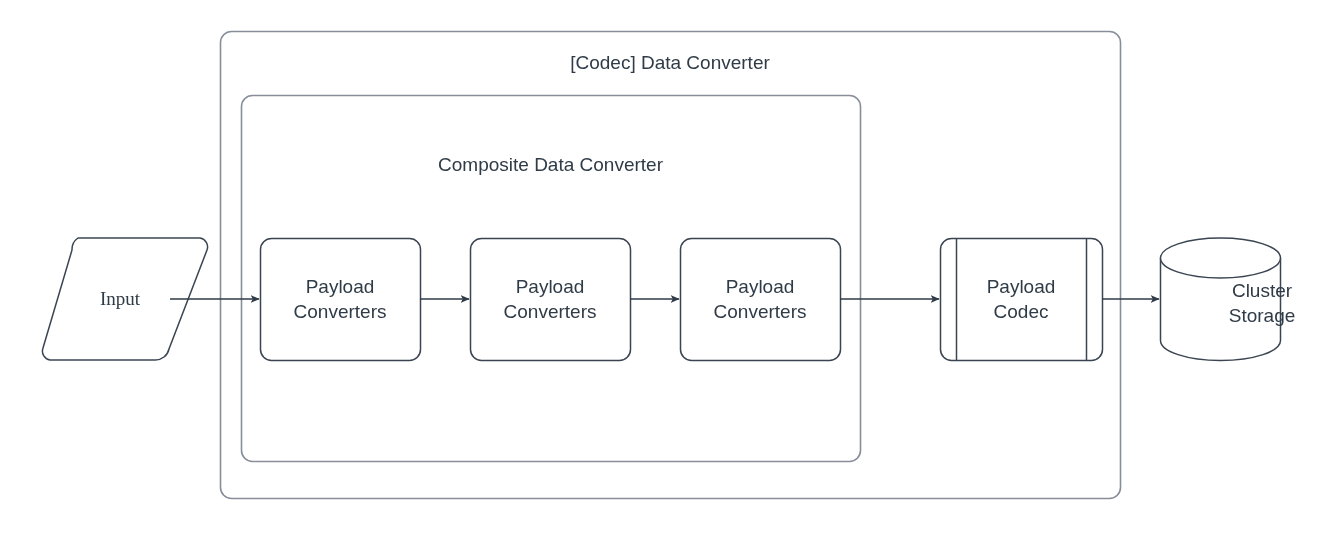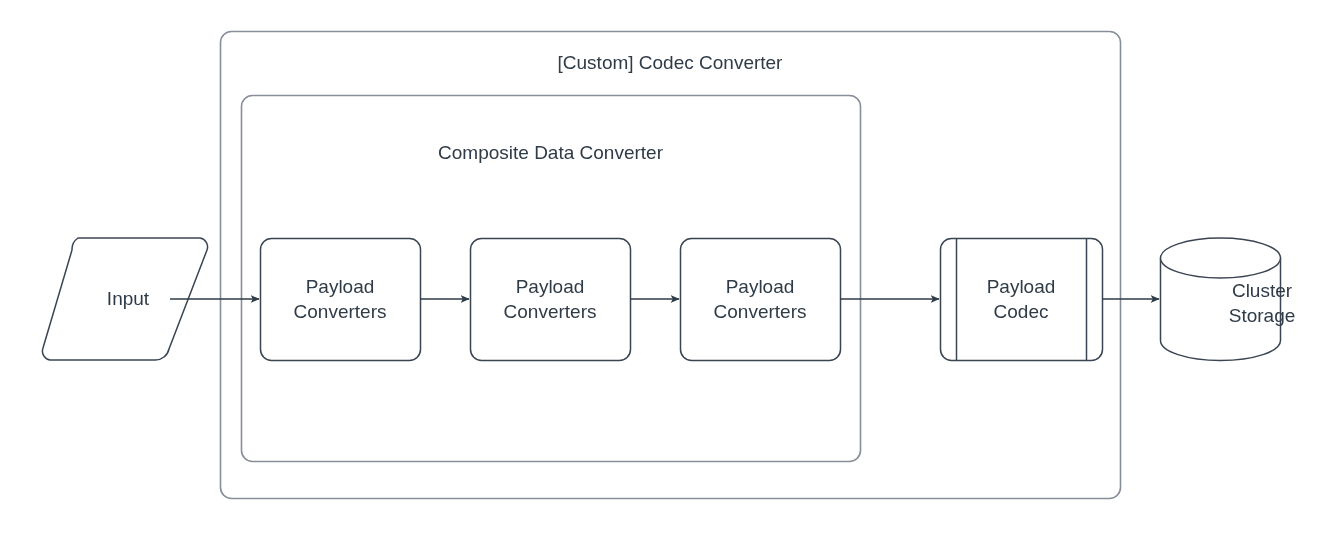--- a/index.html
+++ b/index.html
@@ -75,25 +75,25 @@
       <ellipse cx="1220.5" cy="258" rx="60" ry="20" fill="#ffffff" stroke="#3b4552" stroke-width="1.5"></ellipse>
     </g>
 
     <line x1="170" y1="299" x2="259" y2="299" stroke="#2f3b47" stroke-width="1.5" marker-end="url(#arrowhead)"></line>
     <line x1="420" y1="299" x2="469" y2="299" stroke="#2f3b47" stroke-width="1.5" marker-end="url(#arrowhead)"></line>
     <line x1="630" y1="299" x2="679" y2="299" stroke="#2f3b47" stroke-width="1.5" marker-end="url(#arrowhead)"></line>
     <line x1="840" y1="299" x2="939" y2="299" stroke="#2f3b47" stroke-width="1.5" marker-end="url(#arrowhead)"></line>
     <line x1="1102" y1="299" x2="1159" y2="299" stroke="#2f3b47" stroke-width="1.5" marker-end="url(#arrowhead)"></line>
   </svg>
 
-  <div class="lbl lbl-container-title" style="left:220px; top:50px; width:900px;">[Custom] Codec Converter</div>
+  <div class="lbl lbl-container-title" style="left:220px; top:50px; width:900px;">[Codec] Data Converter</div>
 
-  <div class="lbl lbl-container-title" style="left:241px; top:140px; width:619px;">Composite Data Converter</div>
+  <div class="lbl lbl-container-title" style="left:241px; top:152px; width:619px;">Composite Data Converter</div>
 
-  <div class="lbl" style="left:48px; top:286px; width:160px;">Input</div>
+  <div class="lbl" style="left:40px; top:286px; width:160px;font-family:Liberation Serif, serif;">Input</div>
 
   <div class="lbl" style="left:260px; top:274px; width:160px;">Payload
 Converters</div>
 
   <div class="lbl" style="left:470px; top:274px; width:160px;">Payload
 Converters</div>
 
   <div class="lbl" style="left:680px; top:274px; width:160px;">Payload
 Converters</div>
 

